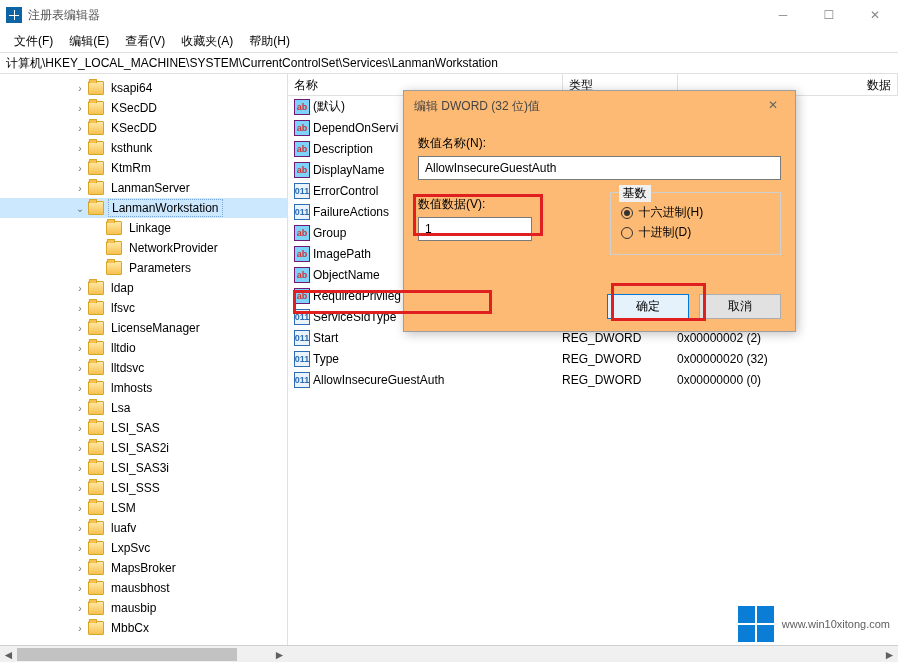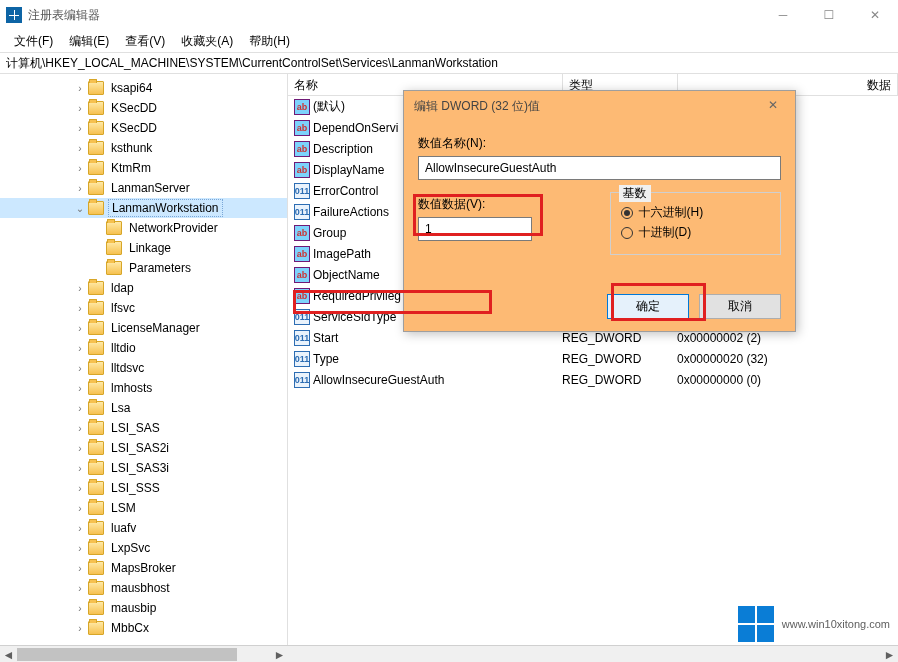--- a/index.html
+++ b/index.html
@@ -147,26 +147,26 @@
           <span class="tree-label">LanmanServer</span>
         </div>
         <div class="tree-row selected" style="padding-left: 72px;">
           <span class="twist">⌄</span>
           <span class="folder"></span>
           <span class="tree-label">LanmanWorkstation</span>
         </div>
         <div class="tree-row" style="padding-left: 90px;">
           <span class="twist"></span>
           <span class="folder"></span>
-          <span class="tree-label">NetworkProvider</span>
+          <span class="tree-label">Linkage</span>
         </div>
         <div class="tree-row" style="padding-left: 90px;">
           <span class="twist"></span>
           <span class="folder"></span>
-          <span class="tree-label">Linkage</span>
+          <span class="tree-label">NetworkProvider</span>
         </div>
         <div class="tree-row" style="padding-left: 90px;">
           <span class="twist"></span>
           <span class="folder"></span>
           <span class="tree-label">Parameters</span>
         </div>
         <div class="tree-row" style="padding-left: 72px;">
           <span class="twist">›</span>
           <span class="folder"></span>
           <span class="tree-label">ldap</span>

